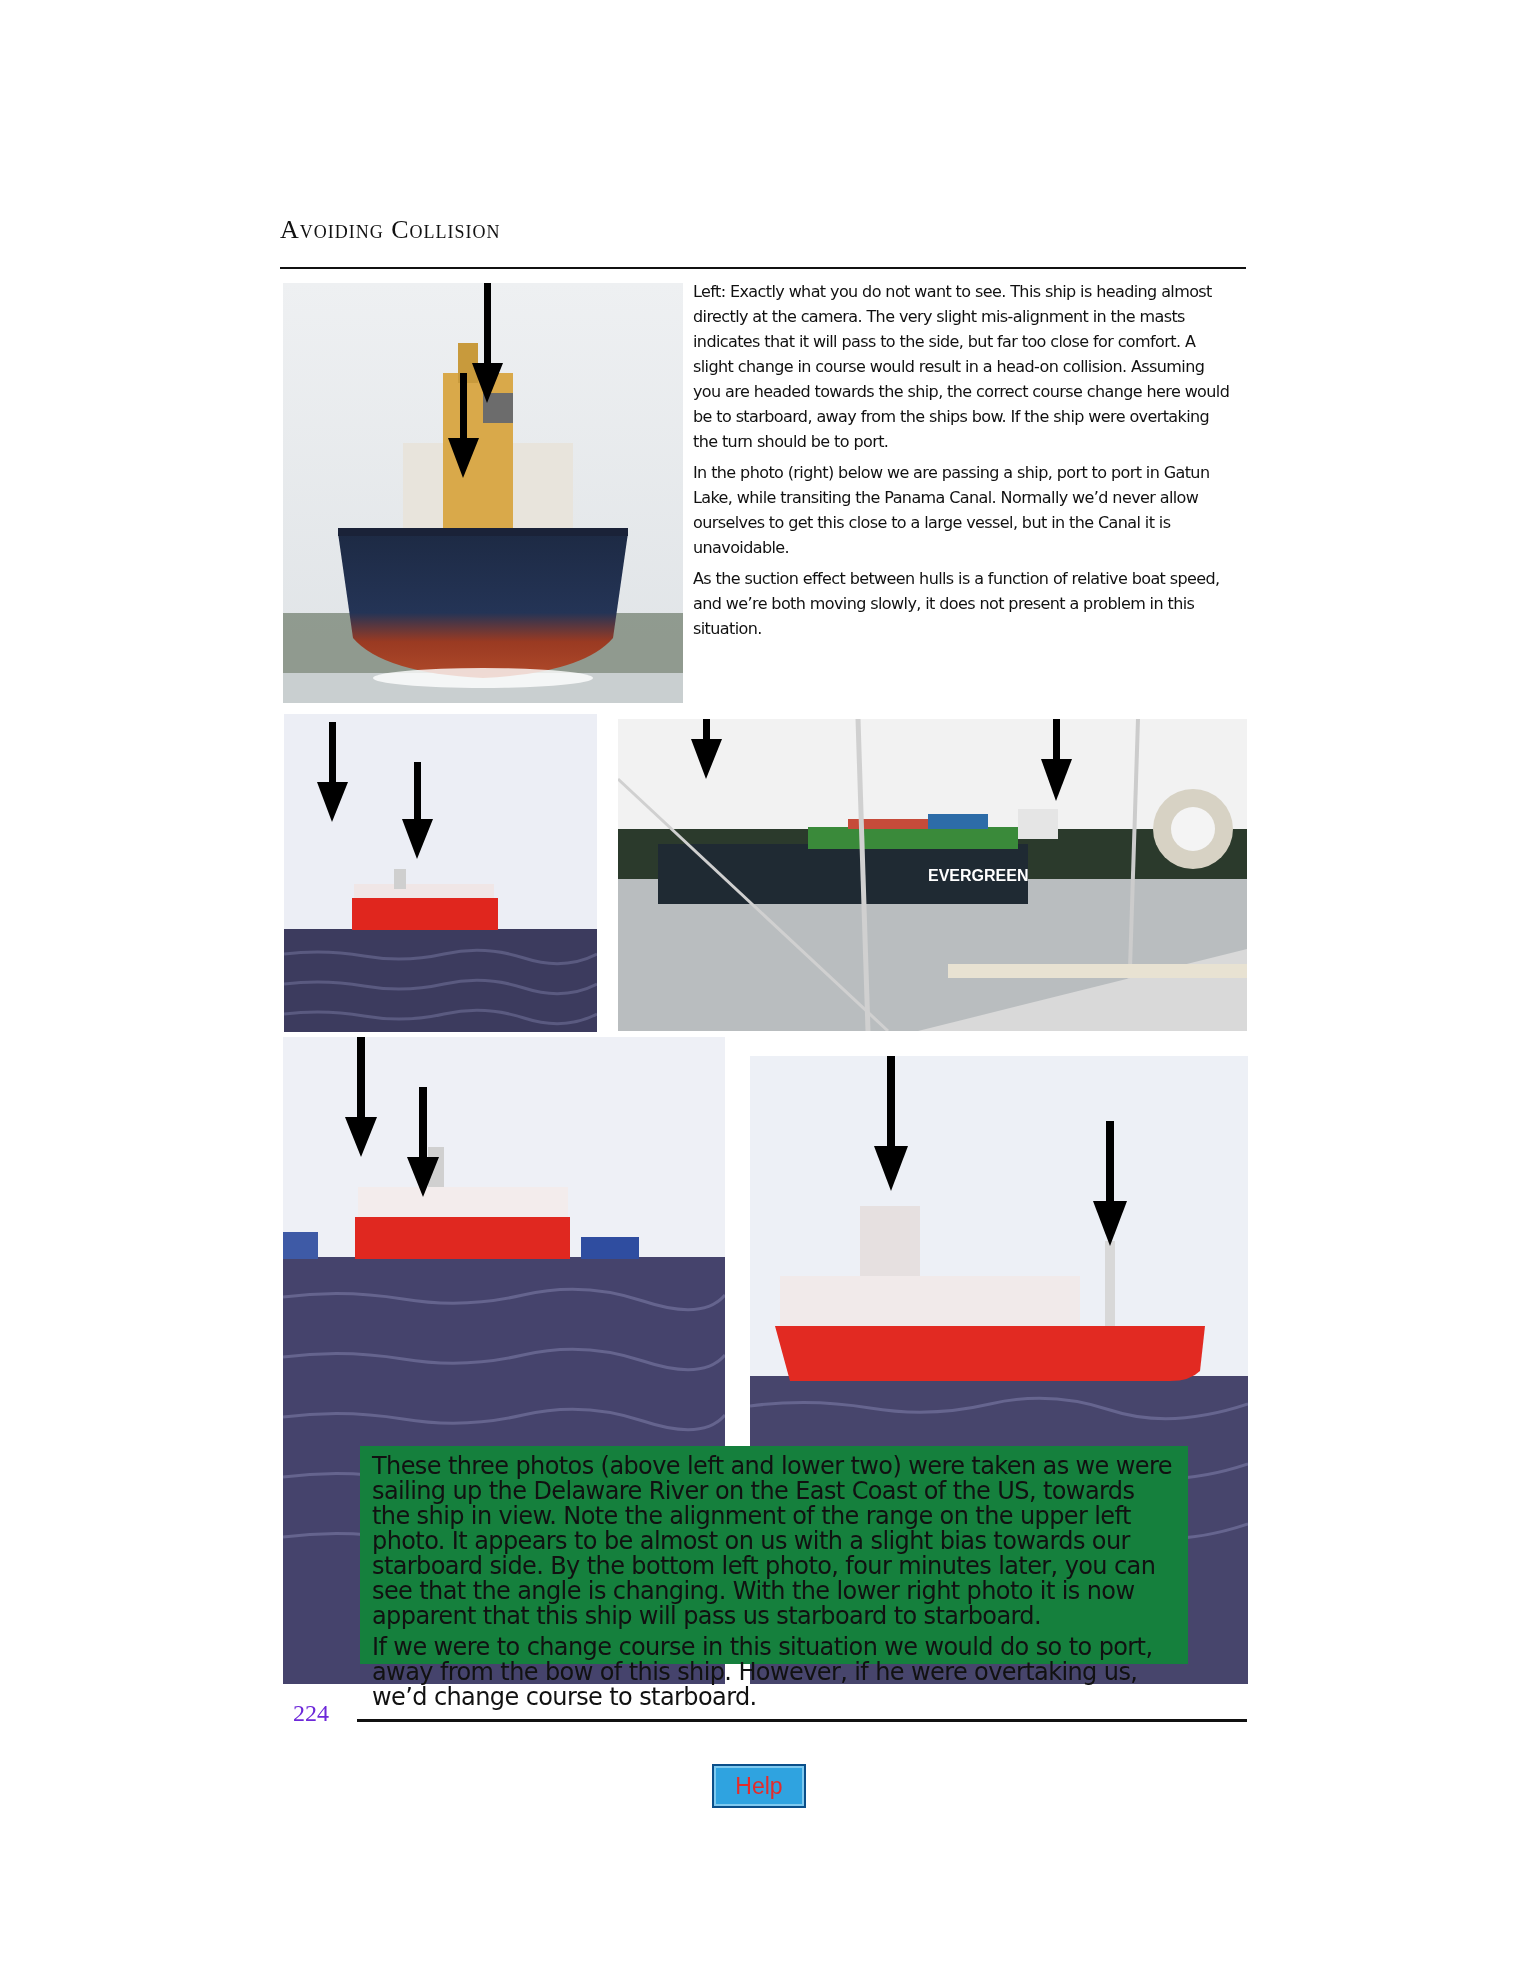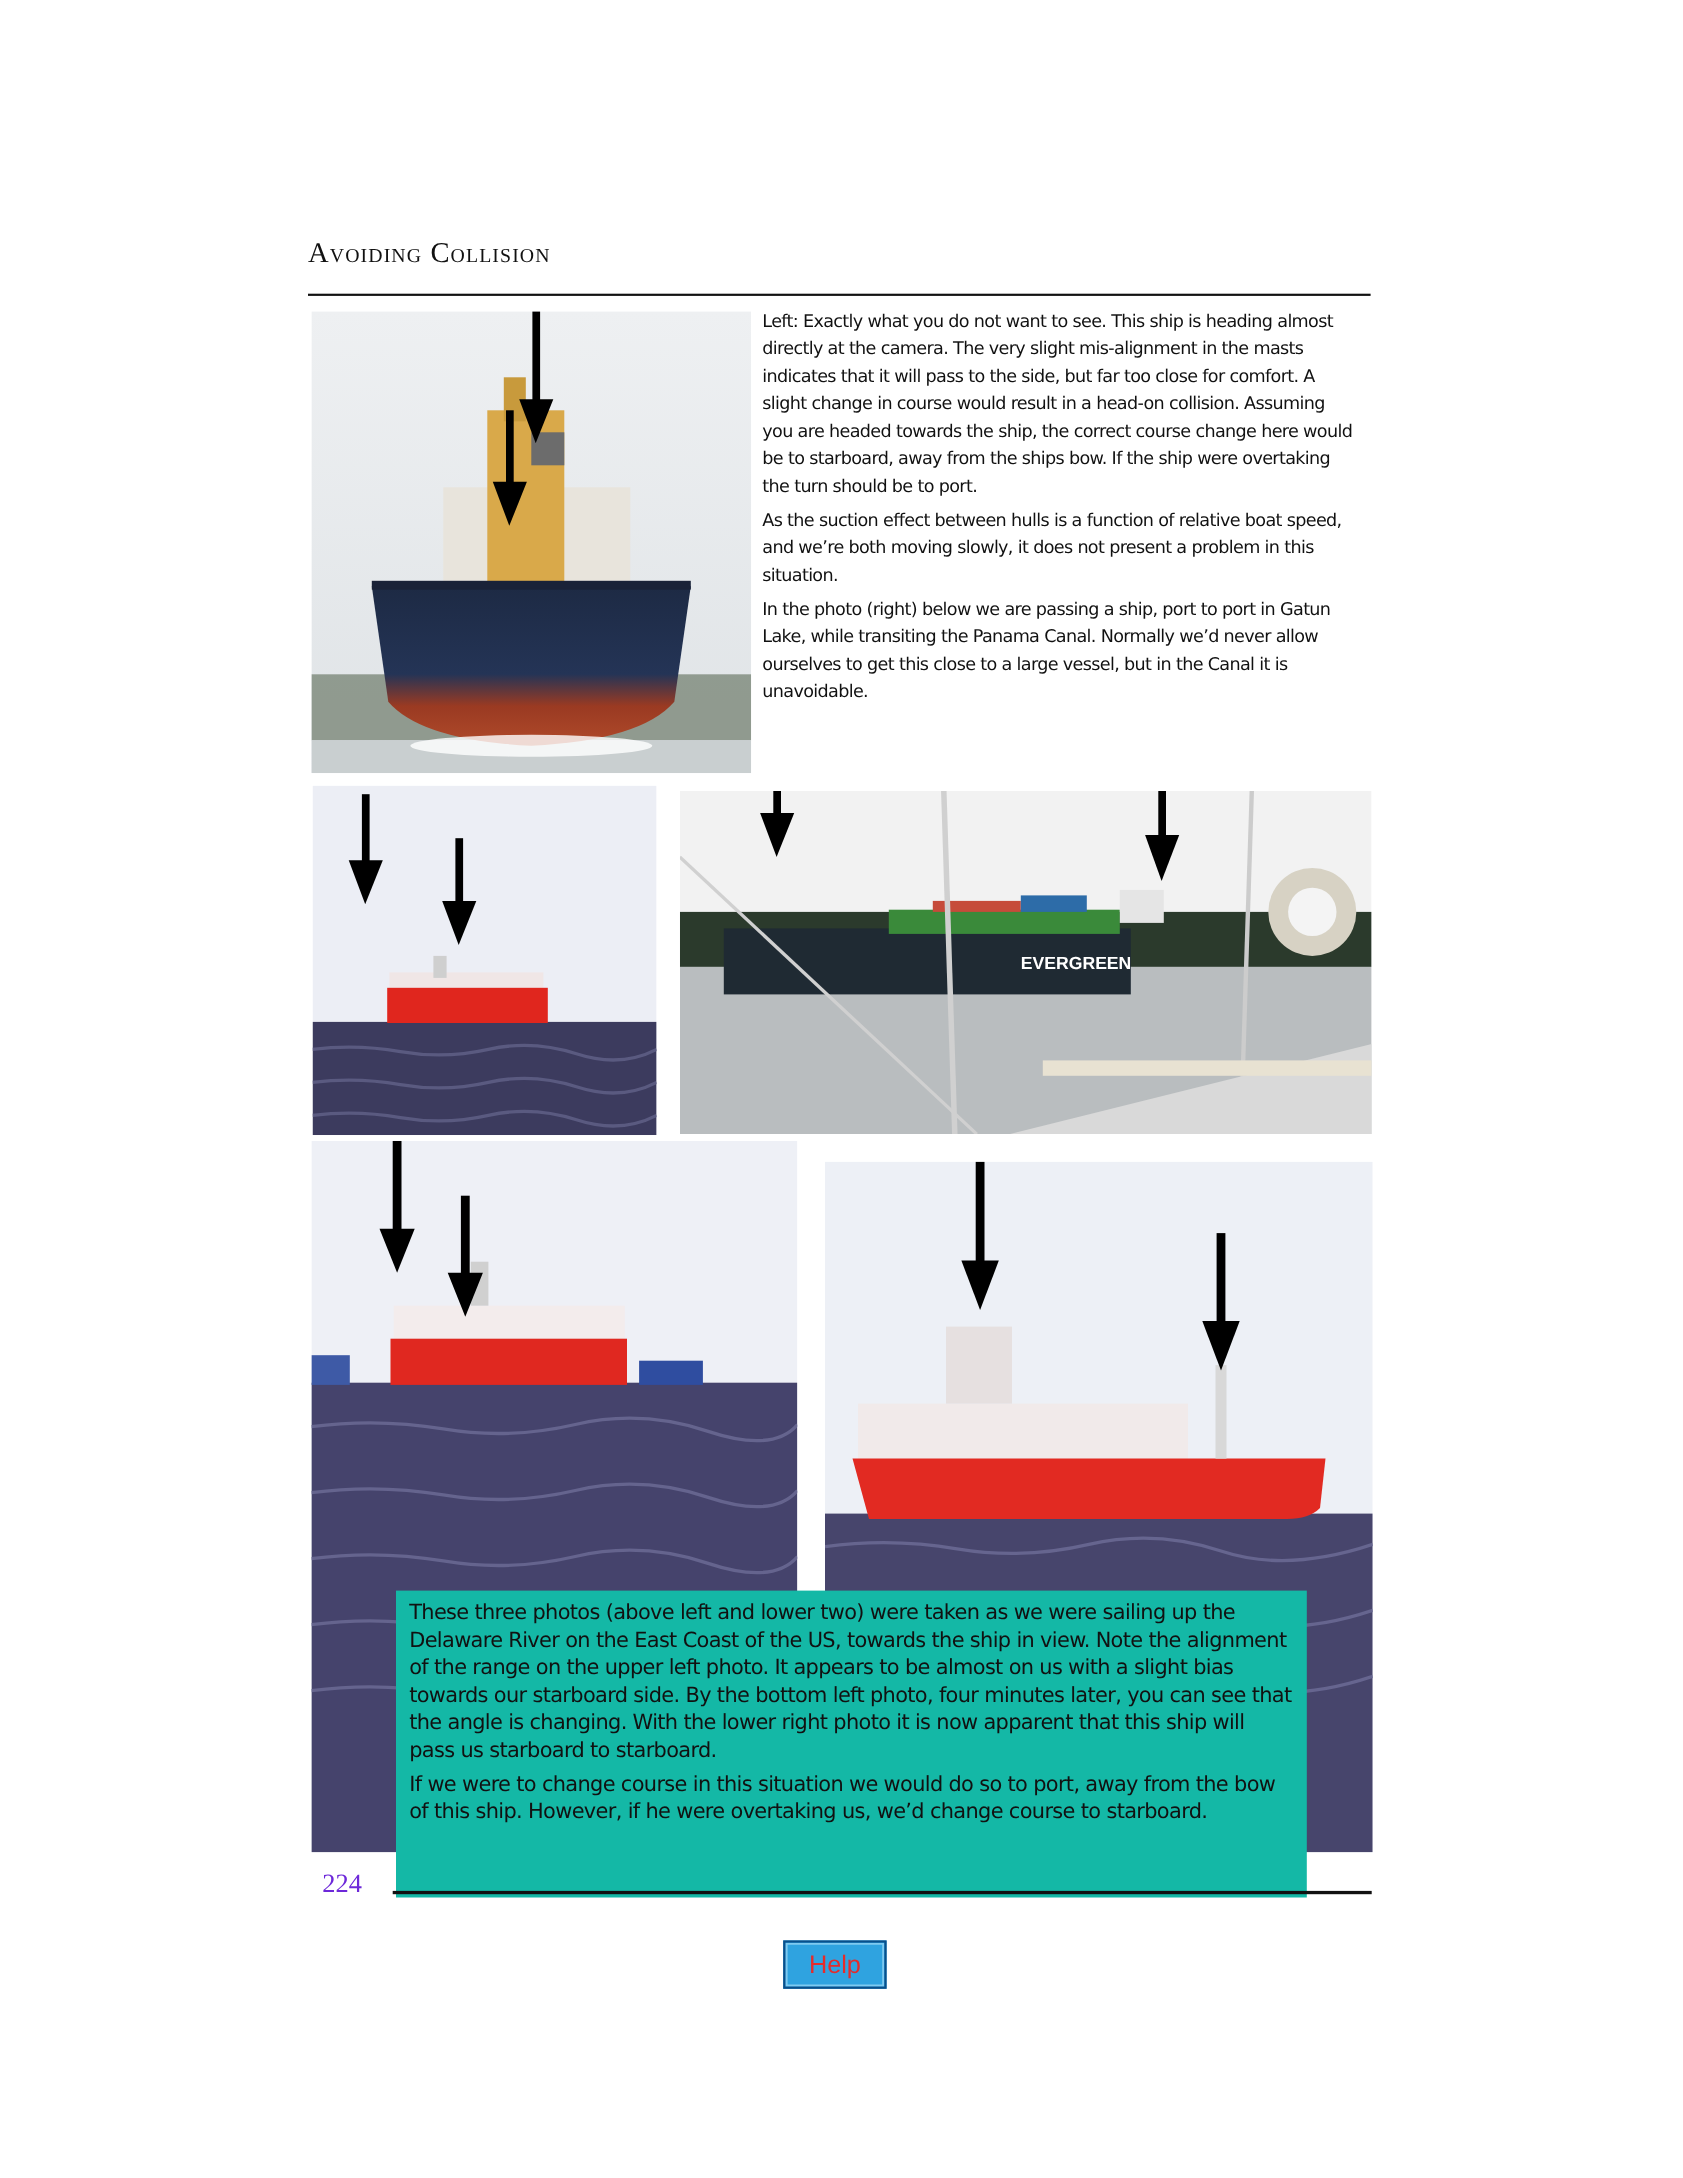--- a/index.html
+++ b/index.html
@@ -7,21 +7,21 @@
 
   .header-title { position:absolute; left:280px; top:215px; font-family:"Liberation Serif", serif; font-size:26px; letter-spacing:1px; font-variant:small-caps; color:#111; }
   .header-rule { position:absolute; left:280px; top:267px; width:966px; height:2px; background:#111; }
 
   .photo { position:absolute; overflow:hidden; }
   .photo svg { display:block; width:100%; height:100%; }
 
   .text-block { position:absolute; font-family:"DejaVu Sans", sans-serif; font-size:16px; line-height:25px; color:#111; letter-spacing:-0.6px; }
   .text-block p { margin:0 0 6px 0; }
 
-  .caption-box { position:absolute; left:360px; top:1446px; width:828px; height:279px; background:#14b8a6; box-sizing:border-box; padding:8px 12px; font-family:"DejaVu Sans", sans-serif; font-size:19px; line-height:25px; letter-spacing:-0.6px; color:#111; }
+  .caption-box { position:absolute; left:360px; top:1446px; width:828px; height:218px; background:#15803d; box-sizing:border-box; padding:8px 12px; font-family:"DejaVu Sans", sans-serif; font-size:24px; line-height:25px; letter-spacing:-0.6px; color:#111; }
   .caption-box p { margin:0 0 6px 0; }
 
   .page-number { position:absolute; left:293px; top:1700px; font-family:"Liberation Serif", serif; font-size:24px; color:#6d28d9; }
   .footer-rule { position:absolute; left:357px; top:1719px; width:890px; height:3px; background:#111; }
 
   .help-button { position:absolute; left:712px; top:1764px; width:94px; height:44px; background:#2fa3e0; border:2px solid #0a4f8a; box-sizing:border-box; display:flex; align-items:center; justify-content:center; font-family:"Liberation Sans", sans-serif; font-size:23px; color:#e52b2b; cursor:pointer; box-shadow: inset 0 0 0 2px #7fcaf0; }
 </style>
 </head>
 <body>
 
@@ -57,22 +57,22 @@
 
     <rect x="201" y="0" width="7" height="85" fill="#000"></rect>
     <polygon points="189,80 220,80 204,120" fill="#000"></polygon>
     <rect x="177" y="90" width="7" height="75" fill="#000"></rect>
     <polygon points="165,155 196,155 180,195" fill="#000"></polygon>
   </svg>
 </div>
 
 <div class="text-block" style="left:693px; top:279px; width:540px;">
   <p>Left: Exactly what you do not want to see. This ship is heading almost directly at the camera. The very slight mis-alignment in the masts indicates that it will pass to the side, but far too close for comfort. A slight change in course would result in a head-on collision. Assuming you are headed towards the ship, the correct course change here would be to starboard, away from the ships bow. If the ship were overtaking the turn should be to port.</p>
+  <p>In the photo (right) below we are passing a ship, port to port in Gatun Lake, while transiting the Panama Canal. Normally we’d never allow ourselves to get this close to a large vessel, but in the Canal it is unavoidable.</p>
   <p>As the suction effect between hulls is a function of relative boat speed, and we’re both moving slowly, it does not present a problem in this situation.</p>
-  <p>In the photo (right) below we are passing a ship, port to port in Gatun Lake, while transiting the Panama Canal. Normally we’d never allow ourselves to get this close to a large vessel, but in the Canal it is unavoidable.</p>
 </div>
 
 <div class="photo" style="left:284px; top:714px; width:313px; height:318px;">
   <svg viewBox="0 0 313 318" preserveAspectRatio="none">
     <rect width="313" height="318" fill="#eceef5"></rect>
     <rect y="215" width="313" height="103" fill="#3c3b5e"></rect>
     <path d="M0 240 Q40 235 80 242 T160 240 T240 244 T313 240" stroke="#5a5a80" stroke-width="3" fill="none"></path>
     <path d="M0 270 Q40 265 80 272 T160 270 T240 274 T313 270" stroke="#5a5a80" stroke-width="3" fill="none"></path>
     <path d="M0 300 Q40 295 80 302 T160 300 T240 304 T313 300" stroke="#5a5a80" stroke-width="3" fill="none"></path>
     <rect x="70" y="170" width="140" height="14" fill="#f0e6e6"></rect>

